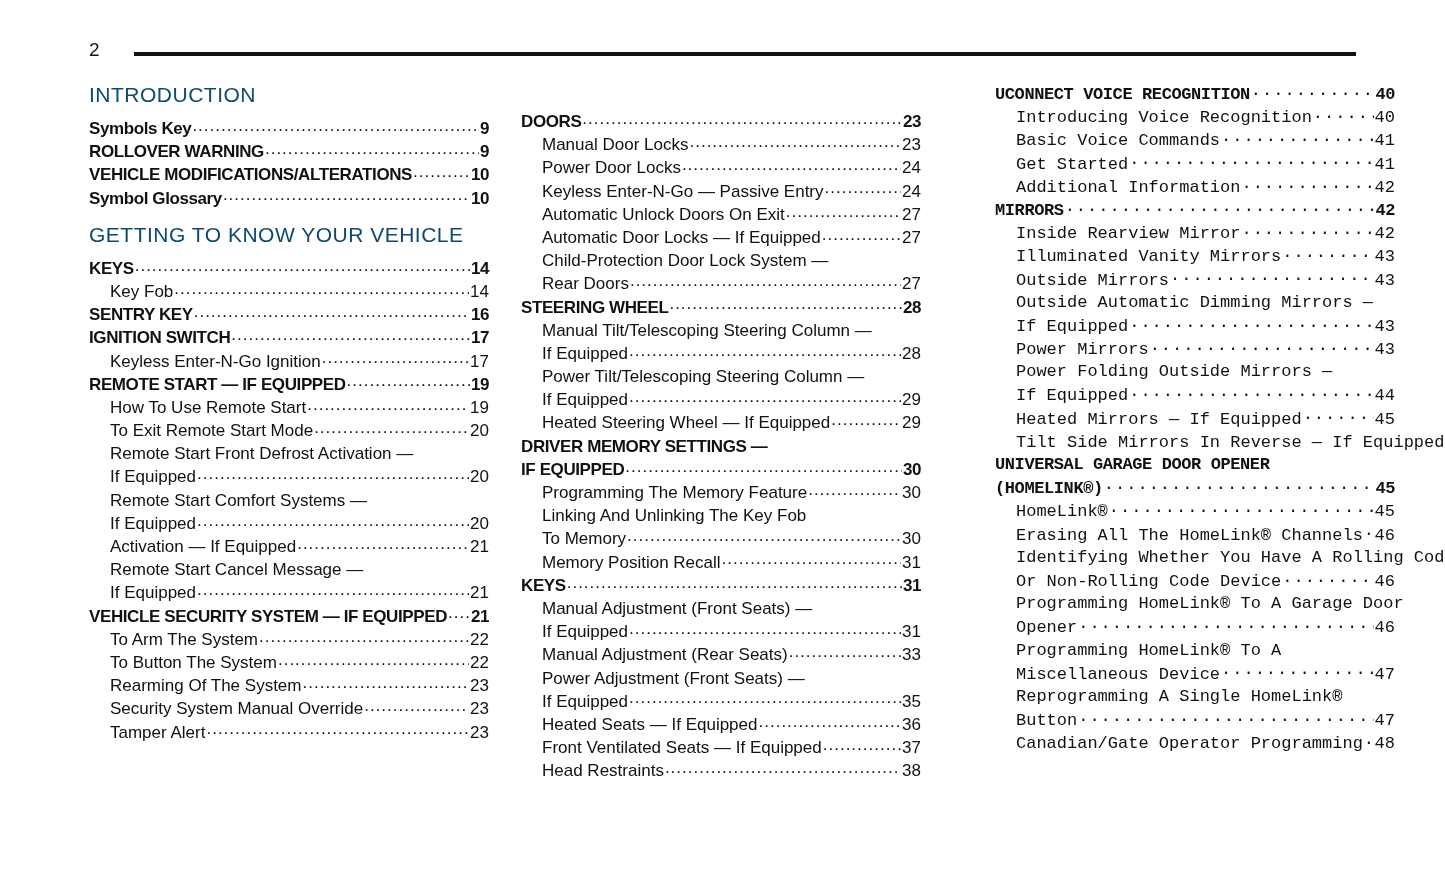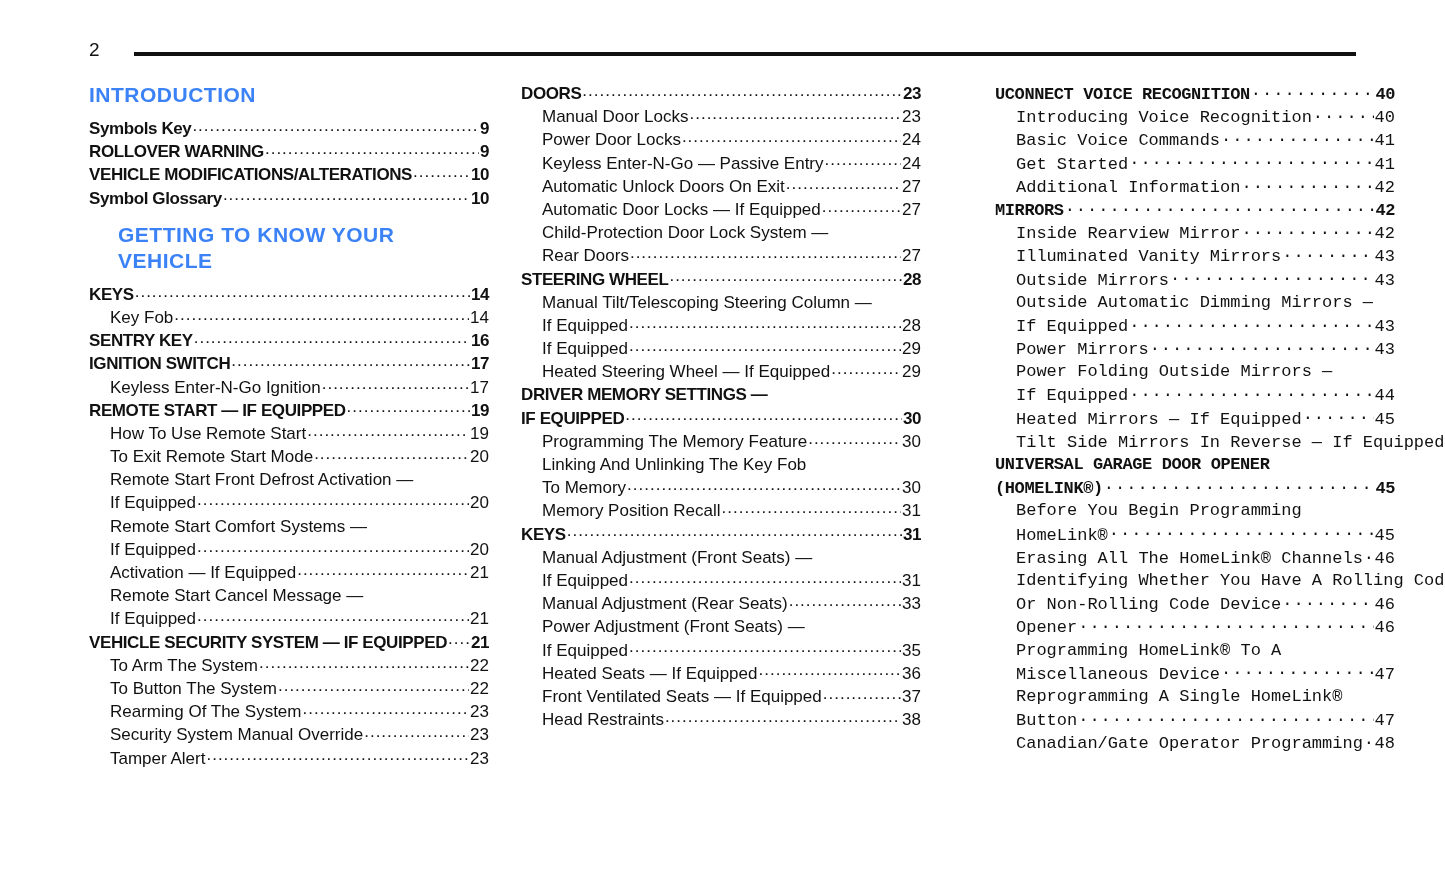--- a/index.html
+++ b/index.html
@@ -13,29 +13,29 @@
     font-size: 19px; color: #111;
   }
   .header-rule {
     position: absolute; left: 134px; top: 52px; width: 1222px; height: 4px;
     background: #111111;
   }
   .col {
     position: absolute; top: 82px; width: 400px;
   }
   .col.c1 { left: 89px; }
-  .col.c2 { left: 521px; }
+  .col.c2 { left: 521px; margin-top: 28px; }
   .col.c3 { left: 995px; font-family: Liberation Mono, monospace; }
 
   .section-title {
-    font-size: 21px; letter-spacing: 0.5px; color: #3b82f6;
-    font-weight: bold; margin: 0 0 9px 0; line-height: 26px;
+    font-size: 21px; letter-spacing: 0.5px; color: #0c4a6e;
+    font-weight: normal; margin: 0 0 9px 0; line-height: 26px;
     text-transform: none;
   }
-  .section-title.second { margin-top: 12px; margin-left: 29px; }
+  .section-title.second { margin-top: 12px; }
 
   .entry {
     display: flex; align-items: baseline;
     font-size: 17px; line-height: 23.2px; height: 23.2px;
     white-space: nowrap;
   }
   .entry.l1 { font-weight: bold; letter-spacing: -0.4px; }
   .entry.l2 { padding-left: 21px; font-weight: normal; }
   .entry .label { flex: 0 0 auto; }
   .entry .leader {
@@ -223,20 +223,23 @@
       <span class="page">28</span>
     </div>
     <div class="entry l2 nopage">
       <span class="label">Manual Tilt/Telescoping Steering Column —</span>
     </div>
     <div class="entry l2">
       <span class="label">If Equipped</span>
       <span class="leader"></span>
       <span class="page">28</span>
     </div>
+    <div class="entry l2 nopage">
+      <span class="label">Power Tilt/Telescoping Steering Column —</span>
+    </div>
     <div class="entry l2">
       <span class="label">If Equipped</span>
       <span class="leader"></span>
       <span class="page">29</span>
     </div>
     <div class="entry l2">
       <span class="label">Heated Steering Wheel — If Equipped</span>
       <span class="leader"></span>
       <span class="page">29</span>
     </div>
@@ -386,40 +389,40 @@
       <span class="page">45</span>
     </div>
     <div class="entry l1 nopage">
       <span class="label">UNIVERSAL GARAGE DOOR OPENER</span>
     </div>
     <div class="entry l1">
       <span class="label">(HOMELINK®)</span>
       <span class="leader"></span>
       <span class="page">45</span>
     </div>
-    <div class="entry l2 nopage">
-      <span class="label">Before You Begin Programming</span>
-    </div>
     <div class="entry l2">
       <span class="label">HomeLink®</span>
       <span class="leader"></span>
       <span class="page">45</span>
     </div>
     <div class="entry l2">
       <span class="label">Erasing All The HomeLink® Channels</span>
       <span class="leader"></span>
       <span class="page">46</span>
     </div>
     <div class="entry l2 nopage">
       <span class="label">Identifying Whether You Have A Rolling Code</span>
     </div>
     <div class="entry l2">
       <span class="label">Or Non-Rolling Code Device</span>
       <span class="leader"></span>
       <span class="page">46</span>
+    </div>
+    <div class="entry l2 nopage">
+      <span class="label">Programming HomeLink® To A Garage Door</span>
     </div>
     <div class="entry l2">
       <span class="label">Opener</span>
       <span class="leader"></span>
       <span class="page">46</span>
     </div>
     <div class="entry l2 nopage">
       <span class="label">Programming HomeLink® To A</span>
     </div>
     <div class="entry l2">

